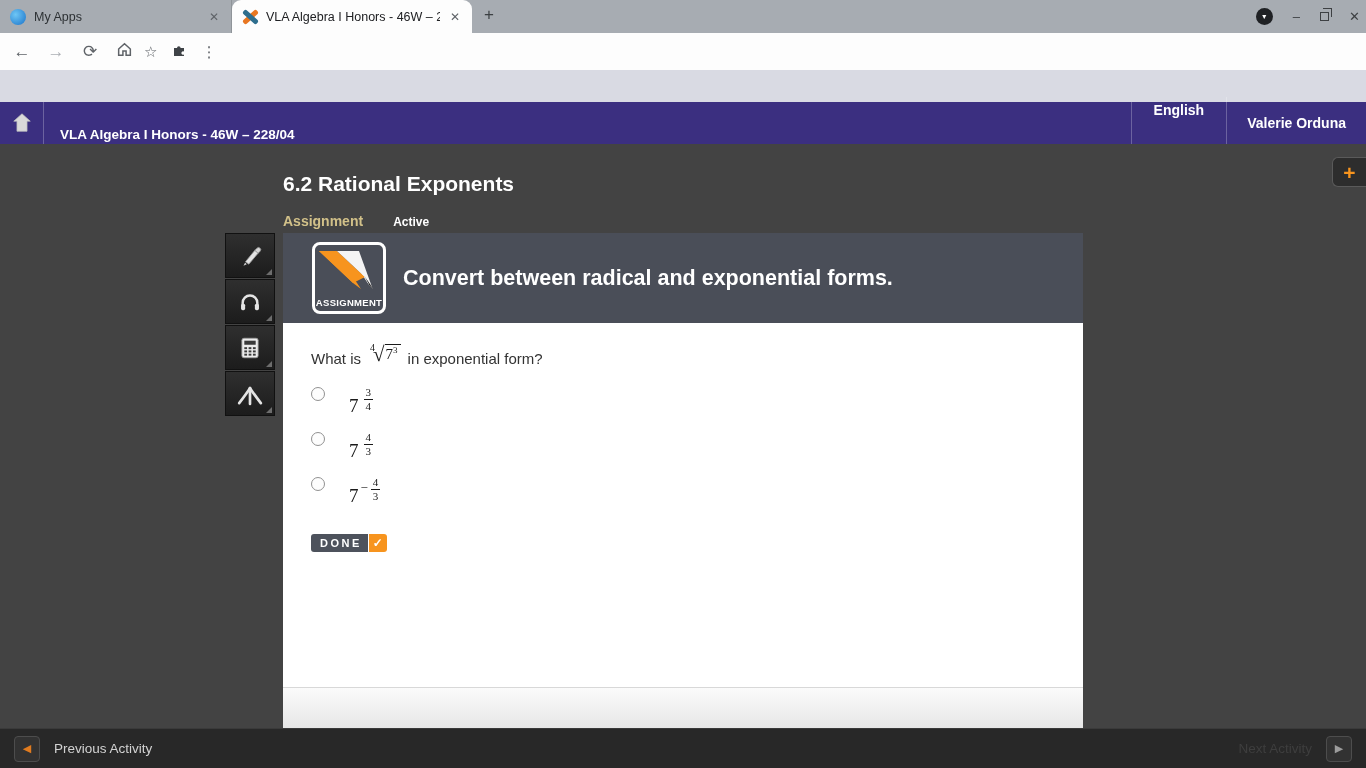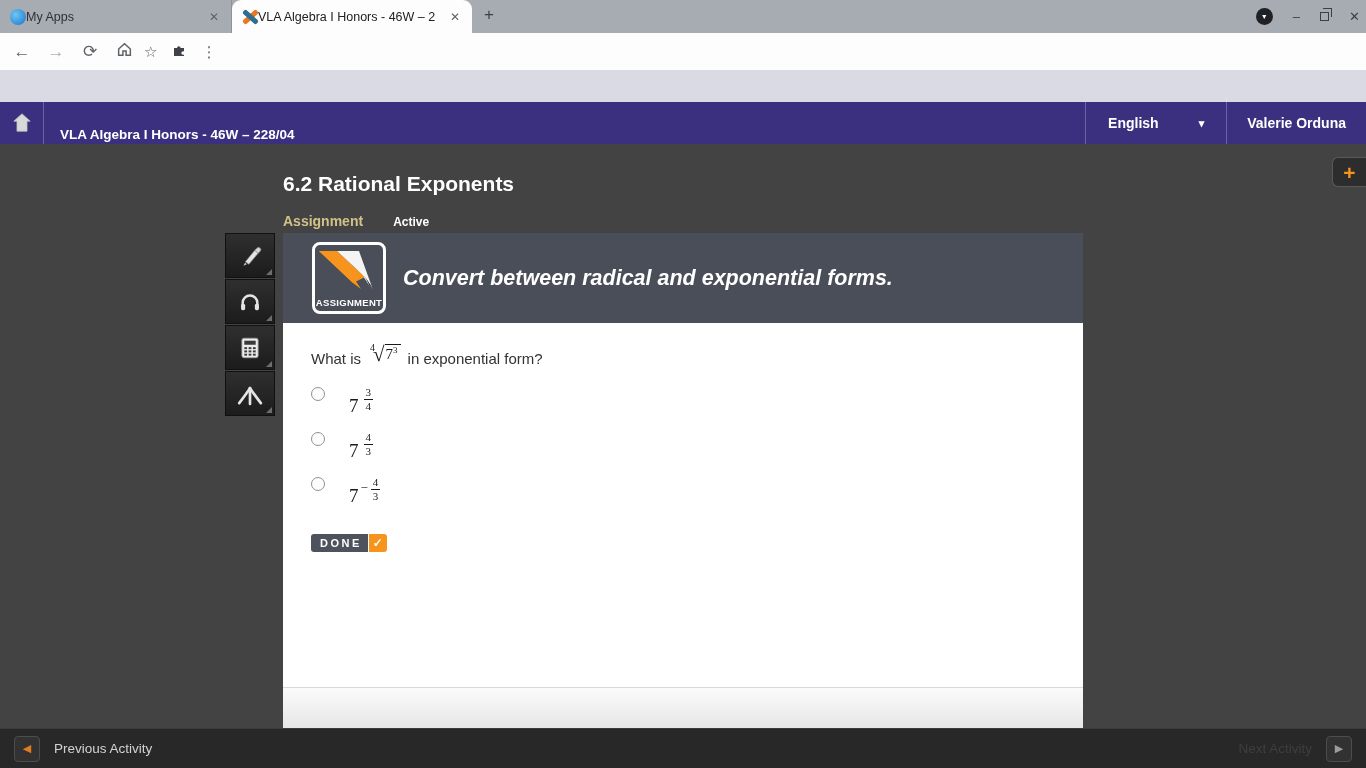--- a/index.html
+++ b/index.html
@@ -1,21 +1,21 @@
 <!DOCTYPE html>
 <html><head>
 <meta charset="utf-8">
 <style>
   * { margin:0; padding:0; box-sizing:border-box; }
   html,body { width:1366px; height:768px; overflow:hidden; font-family:"Liberation Sans", sans-serif; }
   .screen { width:1366px; height:768px; display:flex; flex-direction:column; background:#434343; }
 
   
   .tabstrip { height:33px; background:#a7acb2; display:flex; align-items:flex-end; position:relative; flex:none; }
-  .tab { display:flex; align-items:center; height:33px; padding:4px 10px; font-size:12.5px; color:#2d3134; }
+  .tab { display:flex; align-items:center; height:33px; padding:4px 10px; gap:8px; font-size:12.5px; color:#2d3134; }
   .tab.inactive { width:232px; border-right:1px solid #8f9499; }
   .tab.active { width:240px; background:#fdfdfd; border-radius:9px 9px 0 0; color:#202124; }
   .tab-title { white-space:nowrap; overflow:hidden; flex:1; }
   .tab-close { font-size:12px; color:#5f6368; padding:0 2px; cursor:pointer; }
   .favicon { width:16px; height:16px; flex:none; position:relative; }
   .fav-myapps { border-radius:50%; background:radial-gradient(circle at 35% 35%, #6ec6f5, #1a73c9); }
   .fav-edg { }
   .fav-edg .bar { position:absolute; left:6px; top:-1px; width:5px; height:18px; border-radius:2px; }
   .fav-edg .bar1 { background:#e87722; transform:rotate(48deg); }
   .fav-edg .bar2 { background:#2e6e8e; transform:rotate(-48deg); }
@@ -34,21 +34,21 @@
   .omni-text .path { color:#80868b; }
   .tool-right { display:flex; align-items:center; gap:14px; padding-right:6px; }
   .star { font-size:15px; color:#5f6368; }
   .dots { font-size:15px; color:#5f6368; }
 
   
   .page-strip { height:32px; background:#d9dae3; flex:none; }
   .purple-bar { height:42px; background:#3b2f80; display:flex; align-items:center; color:#fff; flex:none; }
   .home-btn { width:44px; height:42px; display:flex; align-items:center; justify-content:center; border-right:1px solid rgba(255,255,255,.25); }
   .course-title { font-size:13.5px; font-weight:bold; padding-left:16px; flex:1;margin-top:22px; }
-  .lang-box { display:flex; align-items:center; gap:40px; padding:0 22px; height:42px; border-left:1px solid rgba(255,255,255,.25); font-size:14px; font-weight:bold; }
+  .lang-box { display:flex; align-items:center; gap:40px; padding:0 22px; height:42px; border-left:1px solid rgba(255,255,255,.25); font-size:14px; font-weight:bold;flex-direction:column; }
   .lang-chev { font-size:11px; }
   .user-box { display:flex; align-items:center; padding:0 20px; height:52px; border-left:1px solid rgba(255,255,255,.25); font-size:14px; font-weight:bold; }
 
   .main { position:relative; flex:1; background:#434343; }
   .lesson-title { position:absolute; left:283px; top:28px; font-size:21px; font-weight:bold; color:#fff; }
   .lesson-sub { position:absolute; left:283px; top:63px; display:flex; align-items:baseline; gap:30px; }
   .lesson-type { font-size:14px; font-weight:bold; color:#d2c189; }
   .lesson-status { font-size:12px; font-weight:bold; color:#fff;margin-top:8px; }
   .side-plus-tab { position:absolute; right:0; top:13px; width:34px; height:30px; background:#2d2d2d; border:1px solid #5a5a5a; border-right:none; border-radius:6px 0 0 6px; display:flex; align-items:center; justify-content:center; color:#f7941e; font-size:21px; font-weight:bold; line-height:1; }
 
@@ -56,21 +56,21 @@
   .tools { position:absolute; left:225px; top:89px; width:50px; display:flex; flex-direction:column; gap:1px; }
   .tool-btn { height:45px; background:linear-gradient(#2f2f2f,#1c1c1c); border:1px solid #111; display:flex; align-items:center; justify-content:center; position:relative; }
   .tool-btn .notch { position:absolute; right:2px; bottom:2px; width:0; height:0; border-left:6px solid transparent; border-bottom:6px solid #6d6d6d; }
 
   
   .card { position:absolute; left:283px; top:89px; width:800px; }
   .card-header { height:90px; background:#4a4e58; display:flex; align-items:center; padding-left:29px; gap:17px; }
   .assign-logo { width:74px; height:72px; background:#4a4e58; border:3px solid #fff; border-radius:8px; display:flex; flex-direction:column; overflow:hidden; }
   .assign-logo svg { flex:1; }
   .assign-logo-label { color:#fff; font-size:9.5px; font-weight:bold; text-align:center; letter-spacing:.3px; padding-bottom:3px; font-family:"Liberation Sans", sans-serif; }
-  .prompt-title { color:#fff; font-size:21.5px; font-weight:bold;font-style:italic; }
+  .prompt-title { color:#fff; font-size:21.5px; font-weight:bold; }
   .card-body { height:364px; background:#fff; padding:25px 28px; }
   .question { font-size:15px; color:#333; display:flex; align-items:center; gap:7px; }
   .math { font-family:"Liberation Serif", serif; color:#1a1a1a; }
   .radical { display:inline-flex; align-items:flex-start; position:relative; top:-4px; }
   .root-index { font-size:10px; position:relative; top:-2px; right:-2px; }
   .root-sign { font-size:21px; line-height:1; }
   .root-body { border-top:1px solid #1a1a1a; font-size:15px; padding:0 3px 0 1px; line-height:1.3; }
   .root-body sup { font-size:9px; }
   .options { margin-top:17px; }
   .option-row { display:flex; align-items:flex-start; margin-bottom:13px; height:32px; }

